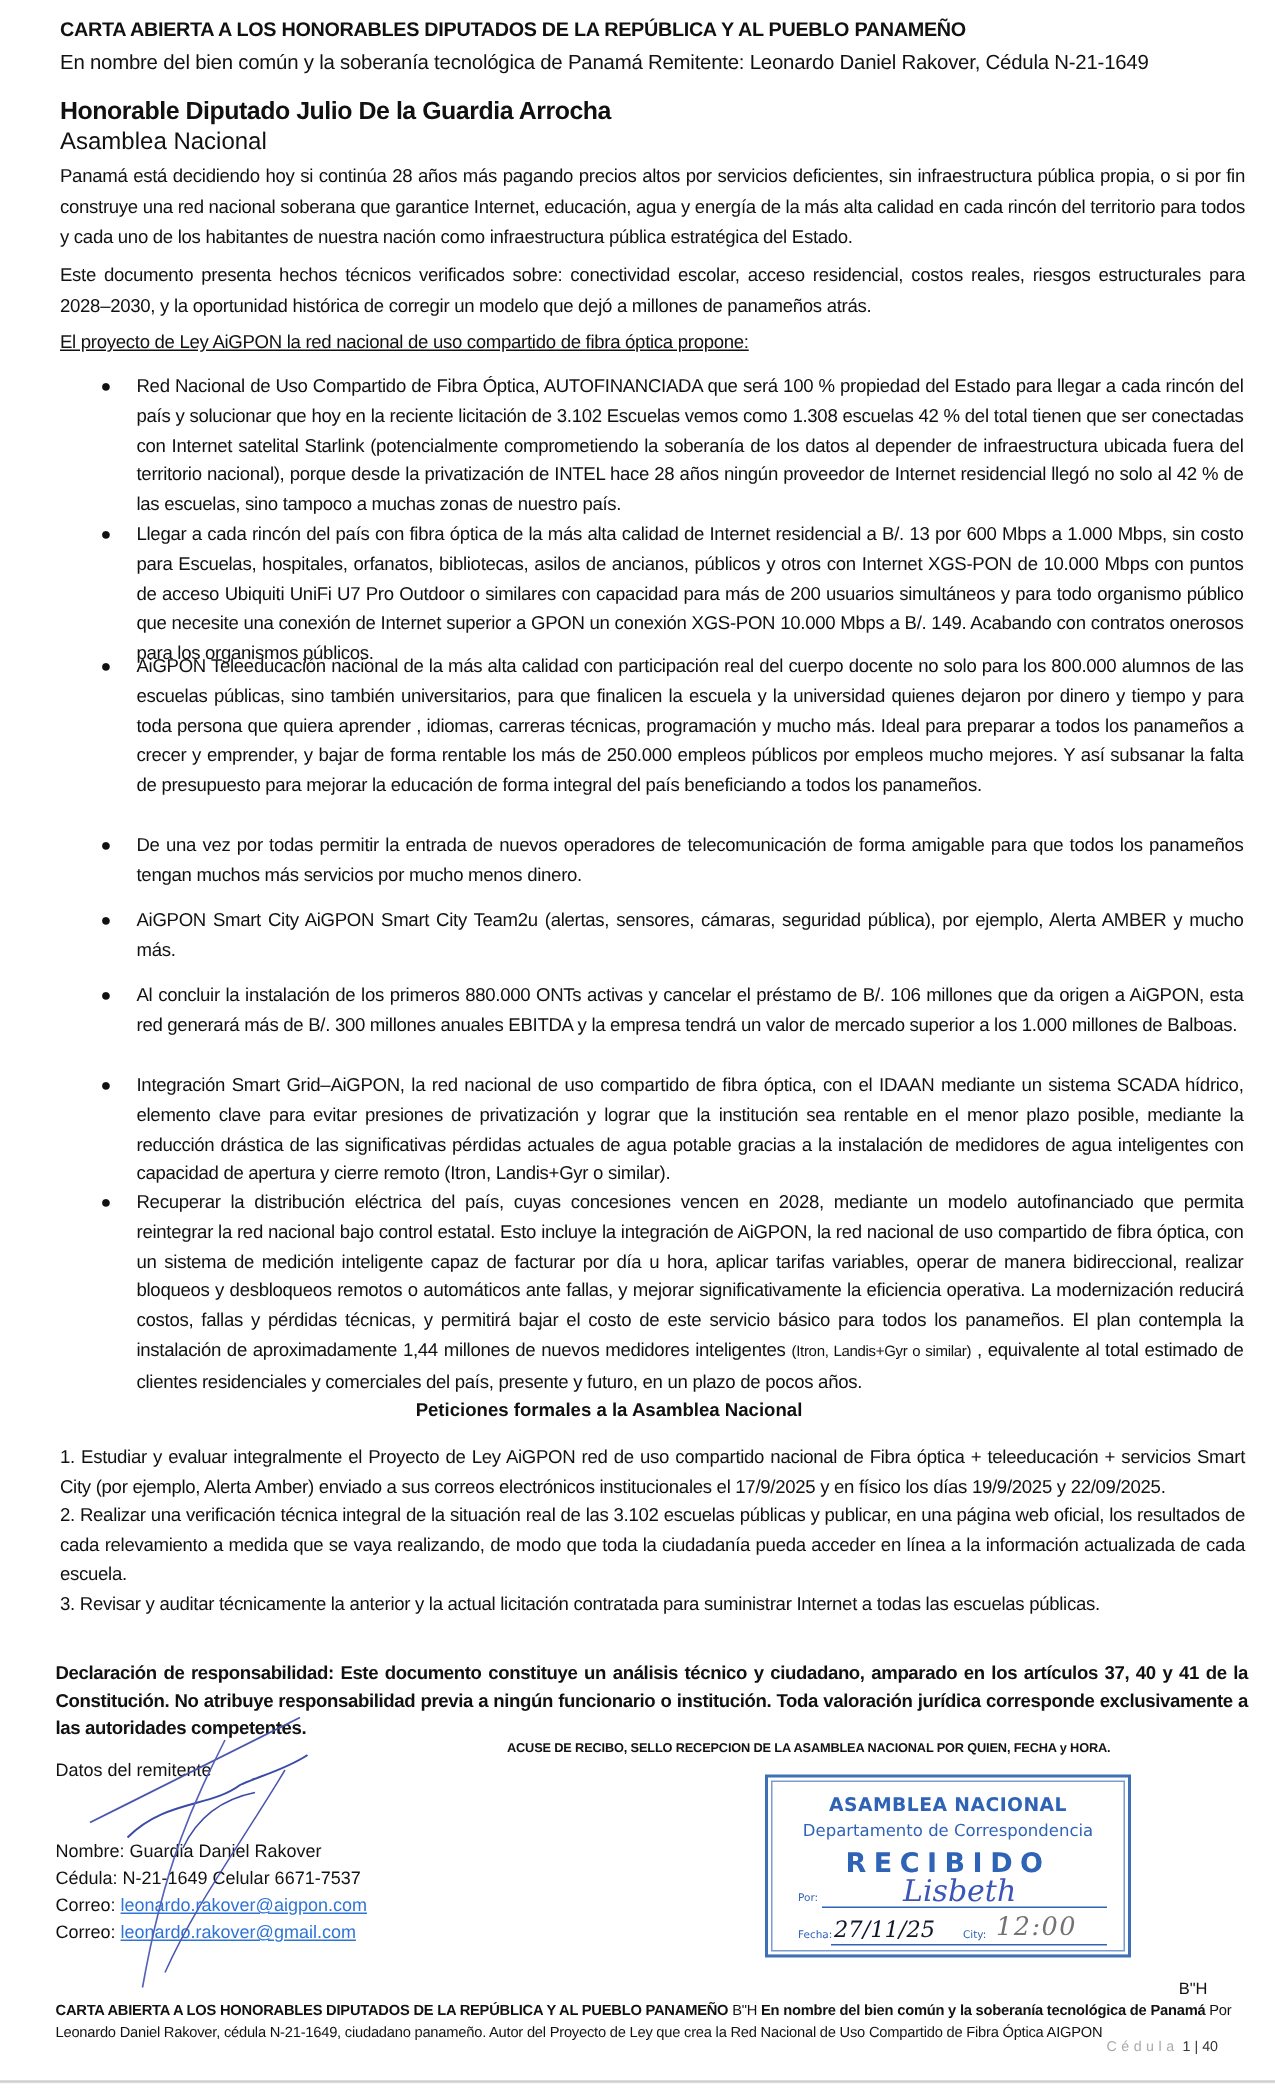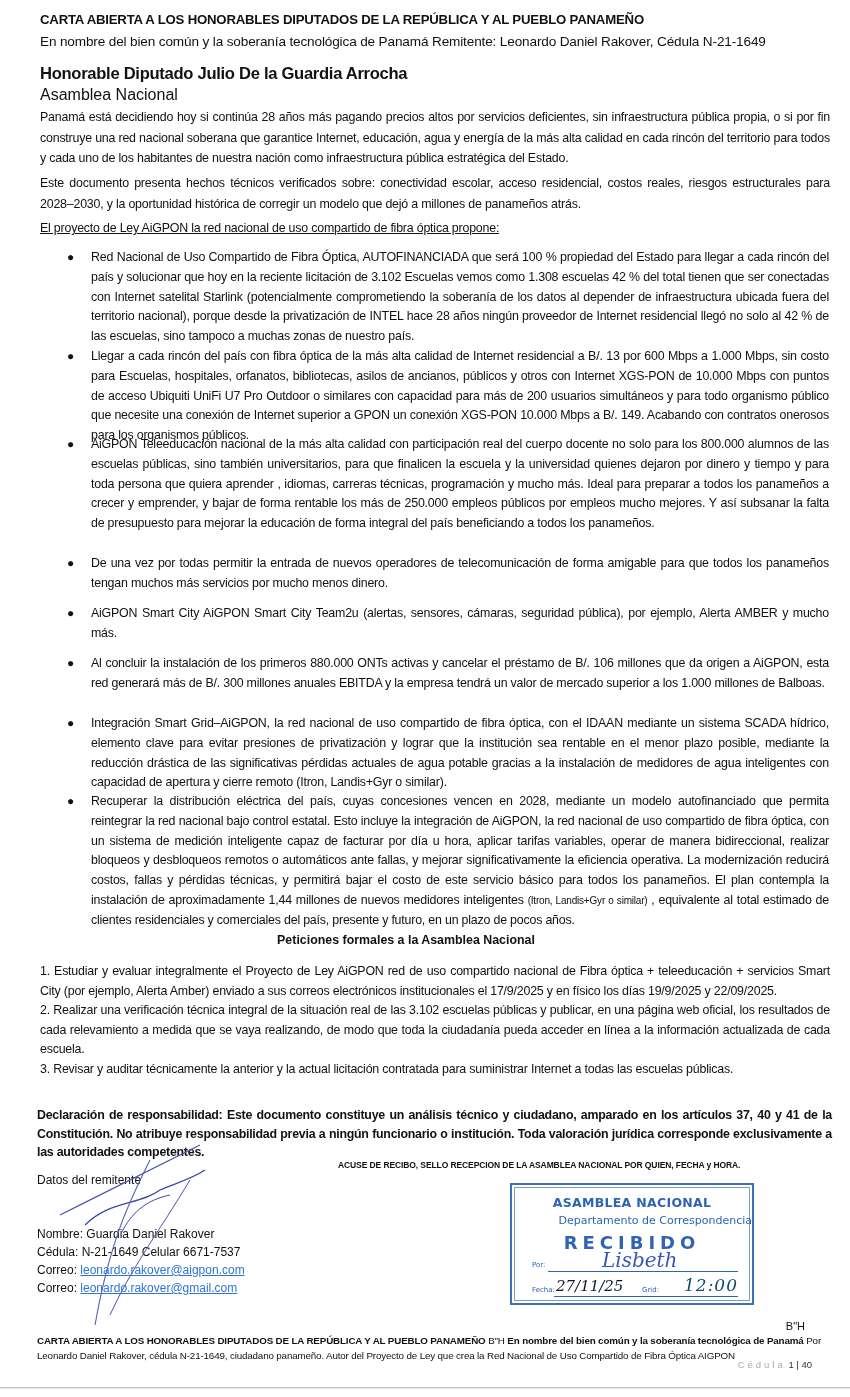--- a/index.html
+++ b/index.html
@@ -33,29 +33,29 @@
   .sender-label { position: absolute; left: 37px; top: 1173px; font-size: 12px; }
   .sender { position: absolute; left: 37px; top: 1225px; font-size: 12px; line-height: 18px; }
   .sender a { color: #2e74d6; text-decoration: underline; }
   .signature { position: absolute; left: 40px; top: 1140px; width: 180px; height: 190px; }
   .stamp {
     position: absolute; left: 510px; top: 1183px; width: 240px; height: 118px;
     border: 2px solid #3f6fb5; box-shadow: inset 0 0 0 2px #fff, inset 0 0 0 3px #7a9bd0; color: #2f63b6;
     font-family: "DejaVu Sans", sans-serif;
   }
   .stamp .s1 { position: absolute; left: 0; width: 100%; top: 10px; text-align: center; font-size: 12.5px; font-weight: bold; letter-spacing: 0.3px; }
-  .stamp .s2 { position: absolute; left: 0; width: 100%; top: 29px; text-align: right; font-size: 11px; }
+  .stamp .s2 { position: absolute; left: 0; width: 100%; top: 29px; text-align: center; font-size: 11px; }
   .stamp .s3 { position: absolute; left: 0; width: 100%; top: 47px; text-align: center; font-size: 18px; font-weight: bold; letter-spacing: 5px; }
   .stamp .por-label { position: absolute; left: 20px; top: 76px; font-size: 7px; }
   .stamp .por-line { position: absolute; left: 36px; top: 86px; width: 190px; border-bottom: 1px solid #2f63b6; }
   .stamp .por-val { position: absolute; left: 90px; top: 63px; font-family: "DejaVu Serif", serif; font-style: italic; font-size: 20px; color: #3b55b8; }
   .stamp .fecha-label { position: absolute; left: 20px; top: 101px; font-size: 7px; }
   .stamp .fecha-val { position: absolute; left: 44px; top: 92px; font-family: "DejaVu Serif", serif; font-style: italic; font-size: 15px; color: #0f172a; }
   .stamp .hora-label { position: absolute; left: 130px; top: 101px; font-size: 7px; }
-  .stamp .hora-val { position: absolute; left: 172px; top: 90px; font-family: "DejaVu Serif", serif; font-style: italic; font-size: 17px; color: #0c4a6e; letter-spacing: 1px; }
+  .stamp .hora-val { position: absolute; left: 152px; top: 90px; font-family: "DejaVu Serif", serif; font-style: italic; font-size: 17px; color: #737373; letter-spacing: 1px; }
   .stamp .fecha-line { position: absolute; left: 42px; top: 111px; width: 184px; border-bottom: 1px solid #2f63b6; }
   .bh { position: absolute; right: 45px; top: 1320px; font-size: 11px; }
   .footer { position: absolute; left: 37px; top: 1334px; width: 800px; font-size: 9.8px; line-height: 14.5px; letter-spacing: -0.15px; }
   .footer b { font-weight: bold; }
   .pagenum { position: absolute; right: 38px; top: 1359px; font-size: 9.5px; }
   .pagenum .pg-word { color: #aaa; letter-spacing: 3px; }
   .pagenum .pg-num { color: #333; }
   .bottom-rule { position: absolute; left: 0; top: 1387px; width: 850px; height: 2px; background: linear-gradient(#bbb, #eee); }
 </style>
 </head>
@@ -113,21 +113,21 @@
 
   <div class="stamp">
     <div class="s1">ASAMBLEA NACIONAL</div>
     <div class="s2">Departamento de Correspondencia</div>
     <div class="s3">RECIBIDO</div>
     <div class="por-label">Por:</div>
     <div class="por-line"></div>
     <div class="por-val">Lisbeth</div>
     <div class="fecha-label">Fecha:</div>
     <div class="fecha-val">27/11/25</div>
-    <div class="hora-label">Grid:</div>
+    <div class="hora-label">City:</div>
     <div class="hora-val">12:00</div>
     <div class="fecha-line"></div>
   </div>
 
   <div class="bh">B"H</div>
 
   <div class="footer"><b>CARTA ABIERTA A LOS HONORABLES DIPUTADOS DE LA REPÚBLICA Y AL PUEBLO PANAMEÑO</b><span> B"H </span><b>En nombre del bien común y la soberanía tecnológica de Panamá</b><span> Por Leonardo Daniel Rakover, cédula N-21-1649, ciudadano panameño. Autor del Proyecto de Ley que crea la Red Nacional de Uso Compartido de Fibra Óptica AIGPON</span></div>
 
   <div class="pagenum"><span class="pg-word">Cédula</span> <span class="pg-num">1 | 40</span></div>
 

